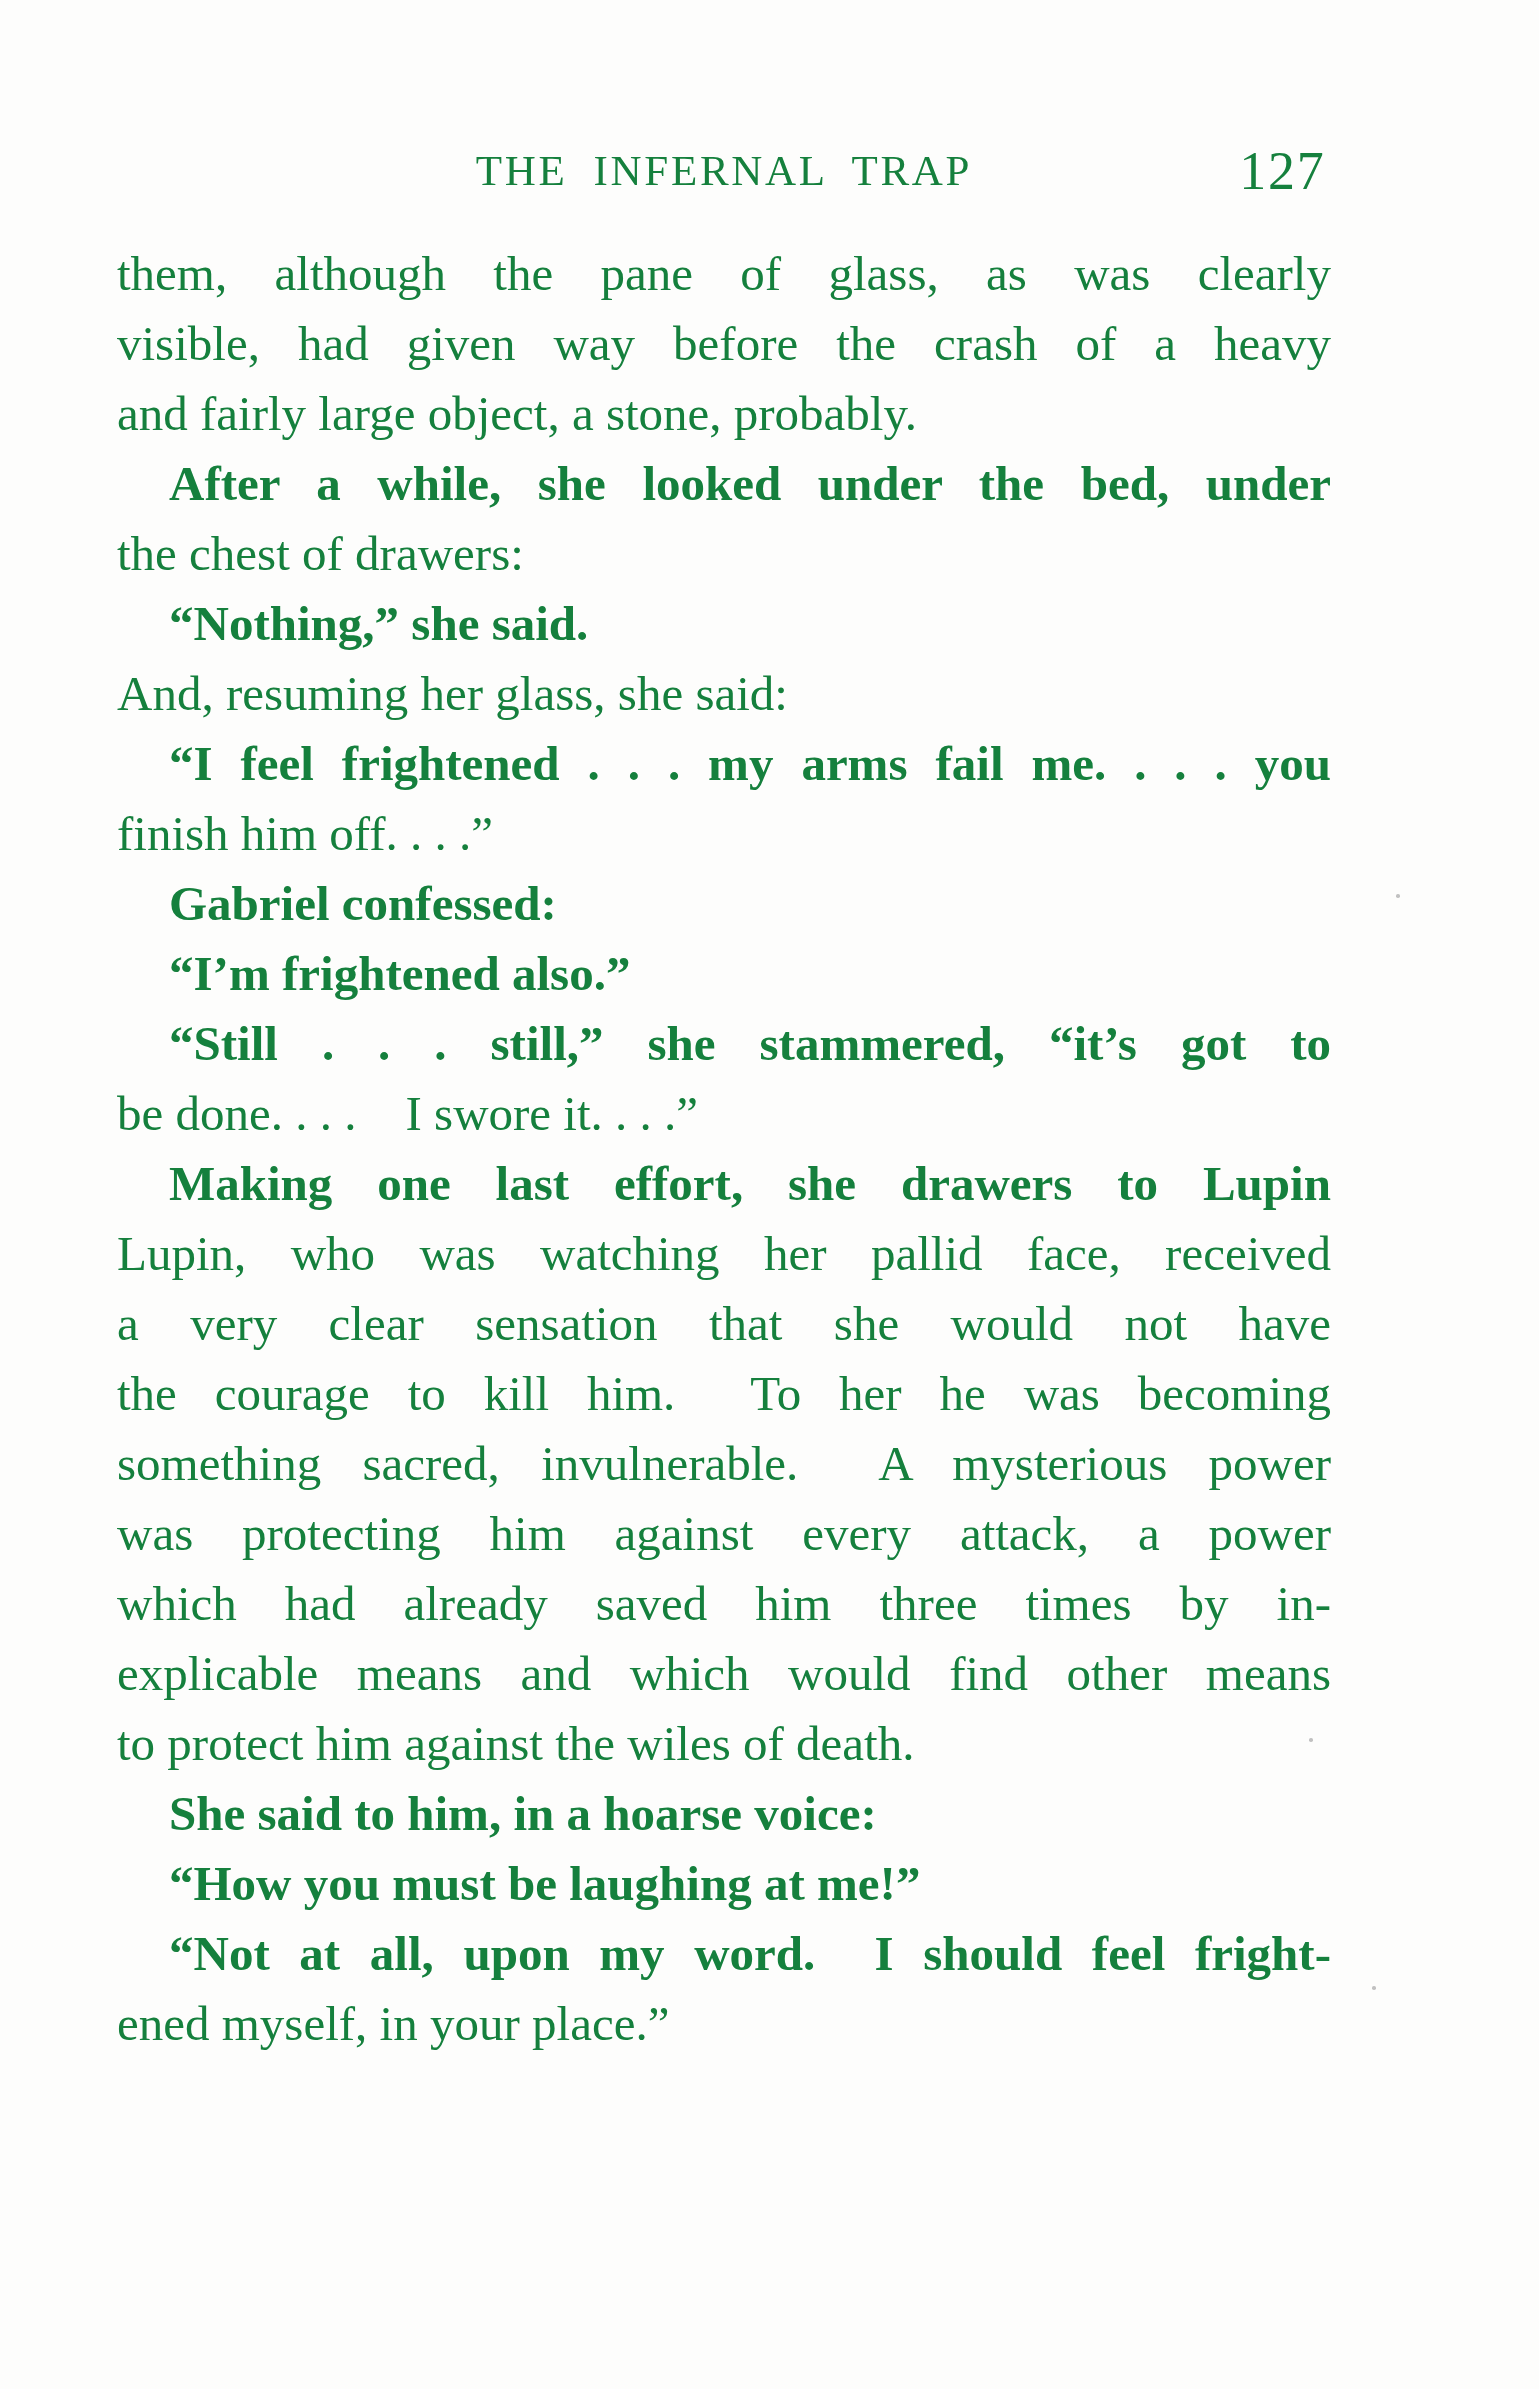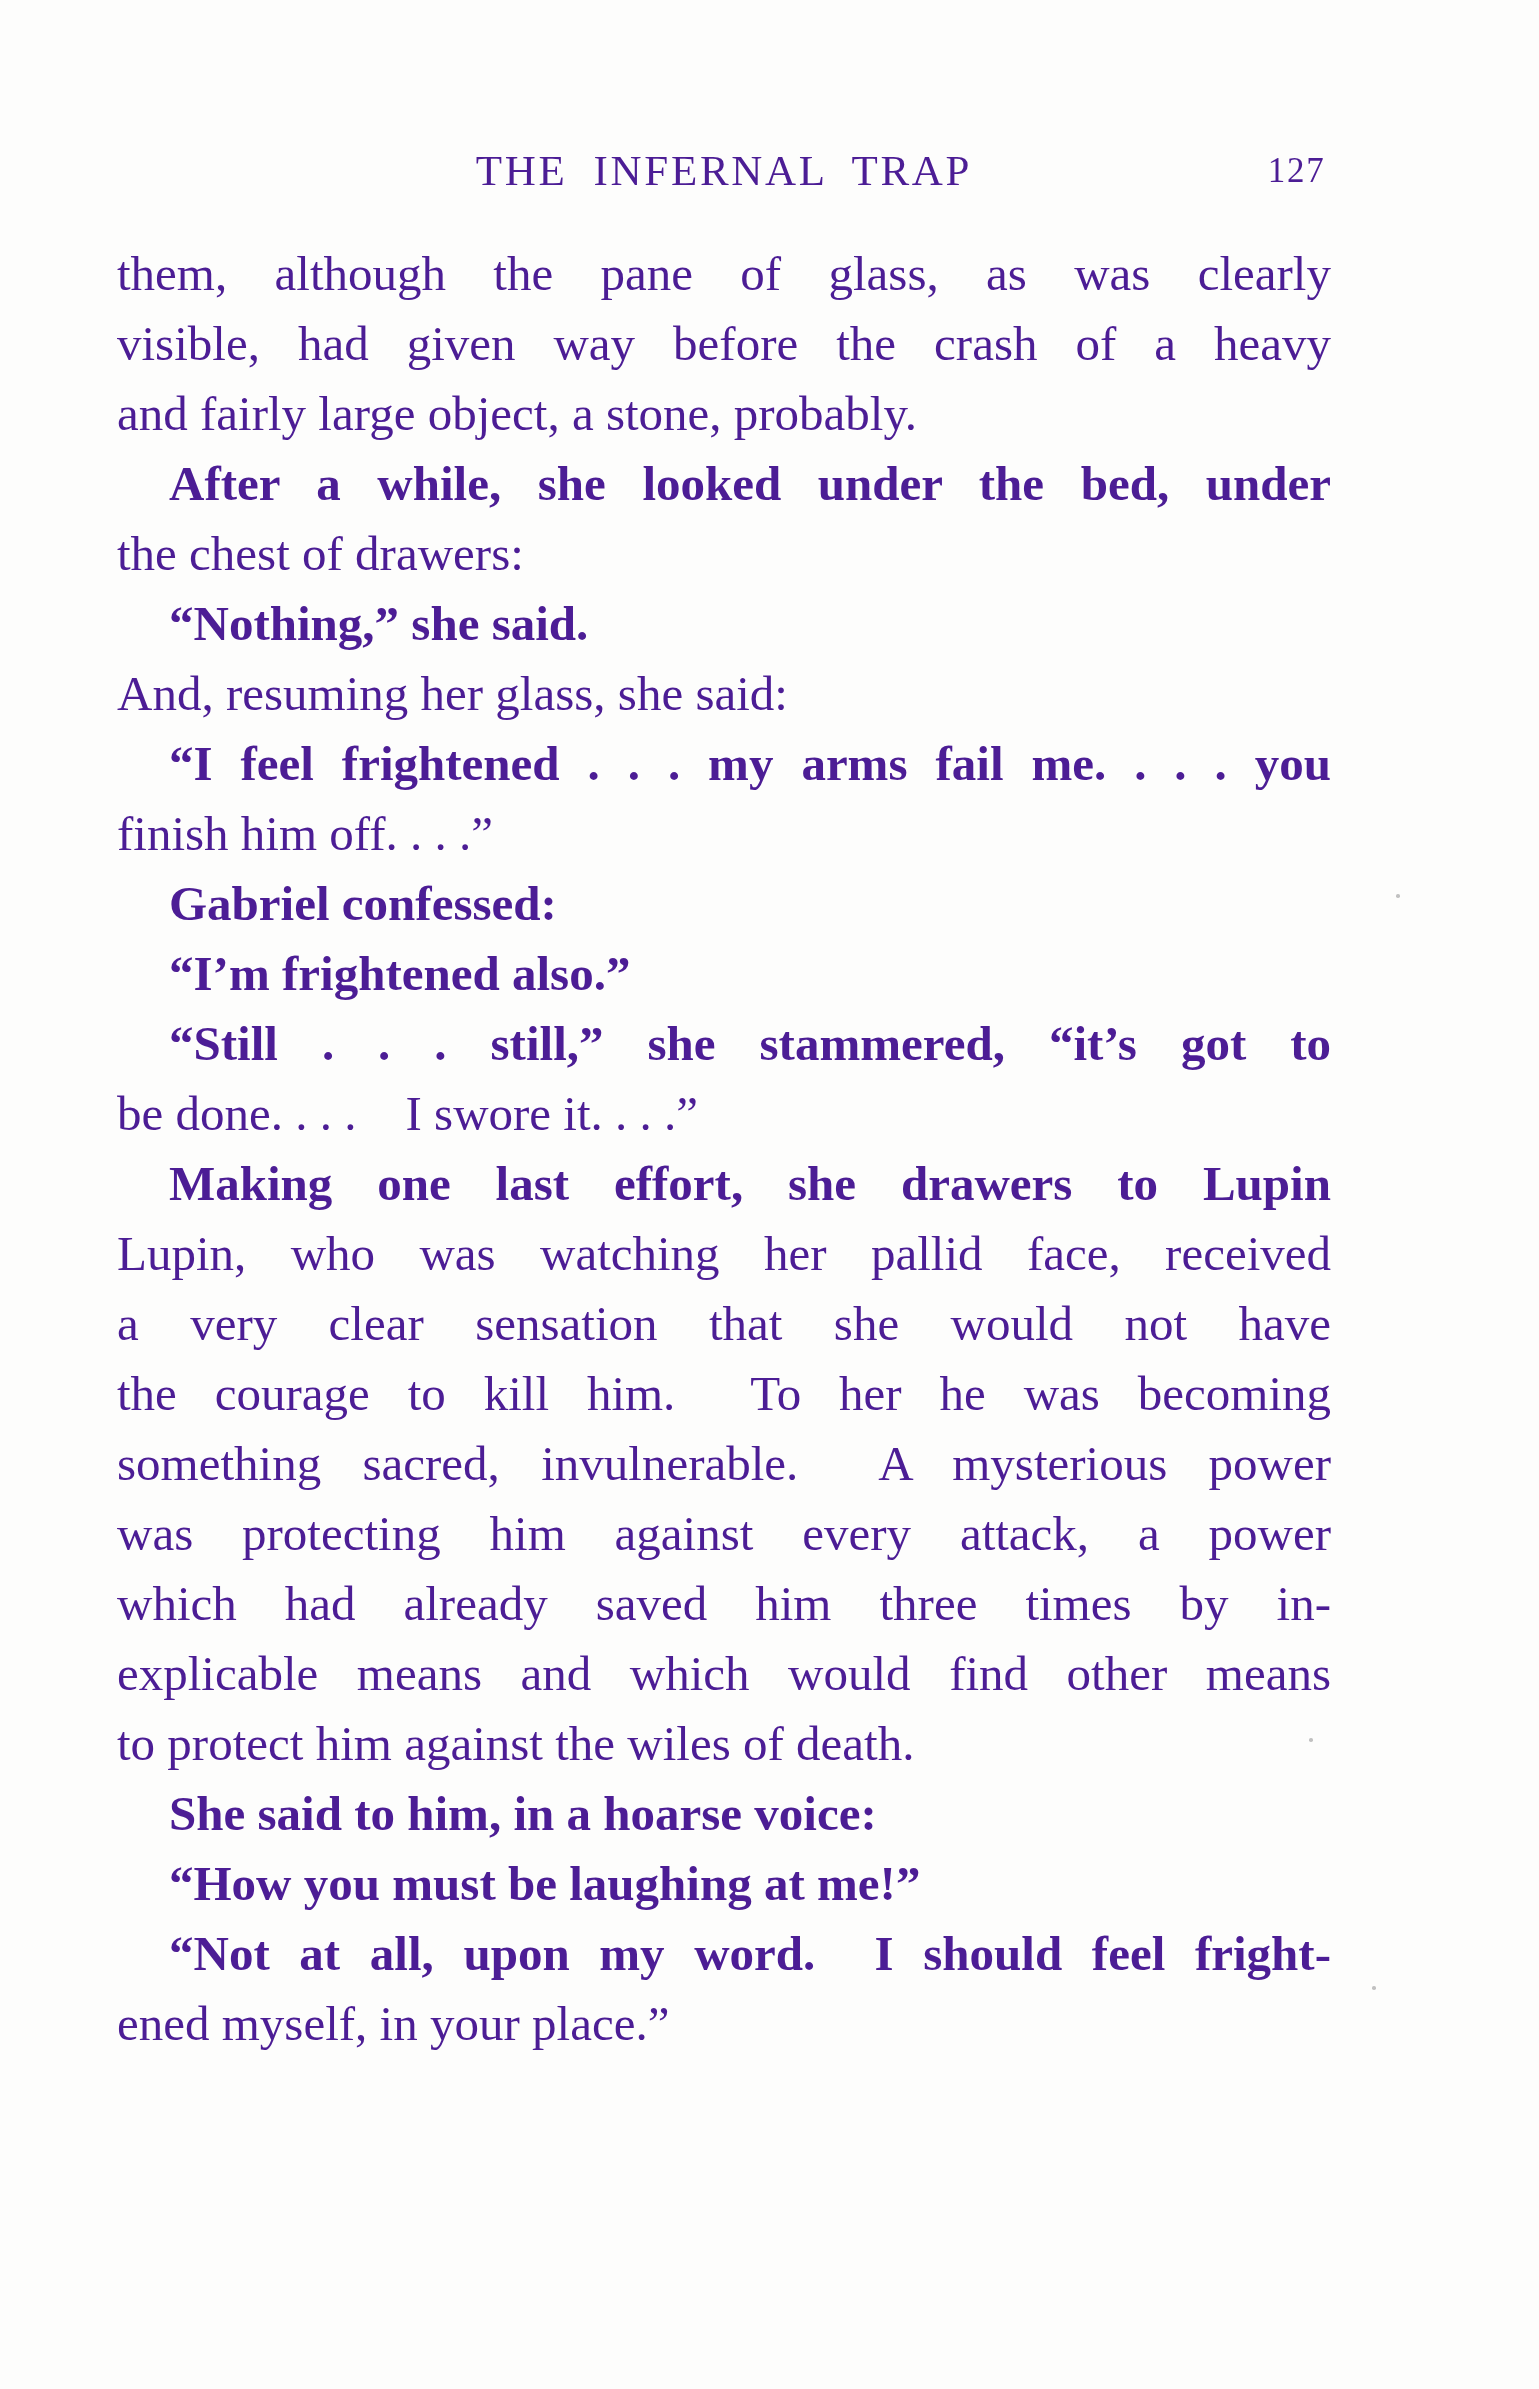--- a/index.html
+++ b/index.html
@@ -6,21 +6,21 @@
     margin: 0;
     padding: 0;
     background: #ffffff;
   }
   .page {
     position: relative;
     width: 1539px;
     height: 2389px;
     background: #fdfdfc;
     font-family: "Liberation Serif", "DejaVu Serif", serif;
-    color: #4c1d95;
+    color: #15803d;
     overflow: hidden;
   }
   .header {
     position: absolute;
     top: 143px;
     left: 117px;
     width: 1214px;
     height: 56px;
     line-height: 56px;
   }
@@ -31,21 +31,21 @@
     text-align: center;
     font-size: 43px;
     letter-spacing: 2.7px;
     word-spacing: 12.6px;
     white-space: nowrap;
   }
   .pagenum {
     position: absolute;
     right: 5.4px;
     top: 0;
-    font-size: 35px;
+    font-size: 54px;
     letter-spacing: 1.8px;
   }
   .body-text {
     position: absolute;
     top: 239px;
     left: 117px;
     width: 1214px;
     font-size: 49px;
     line-height: 70px;
   }

